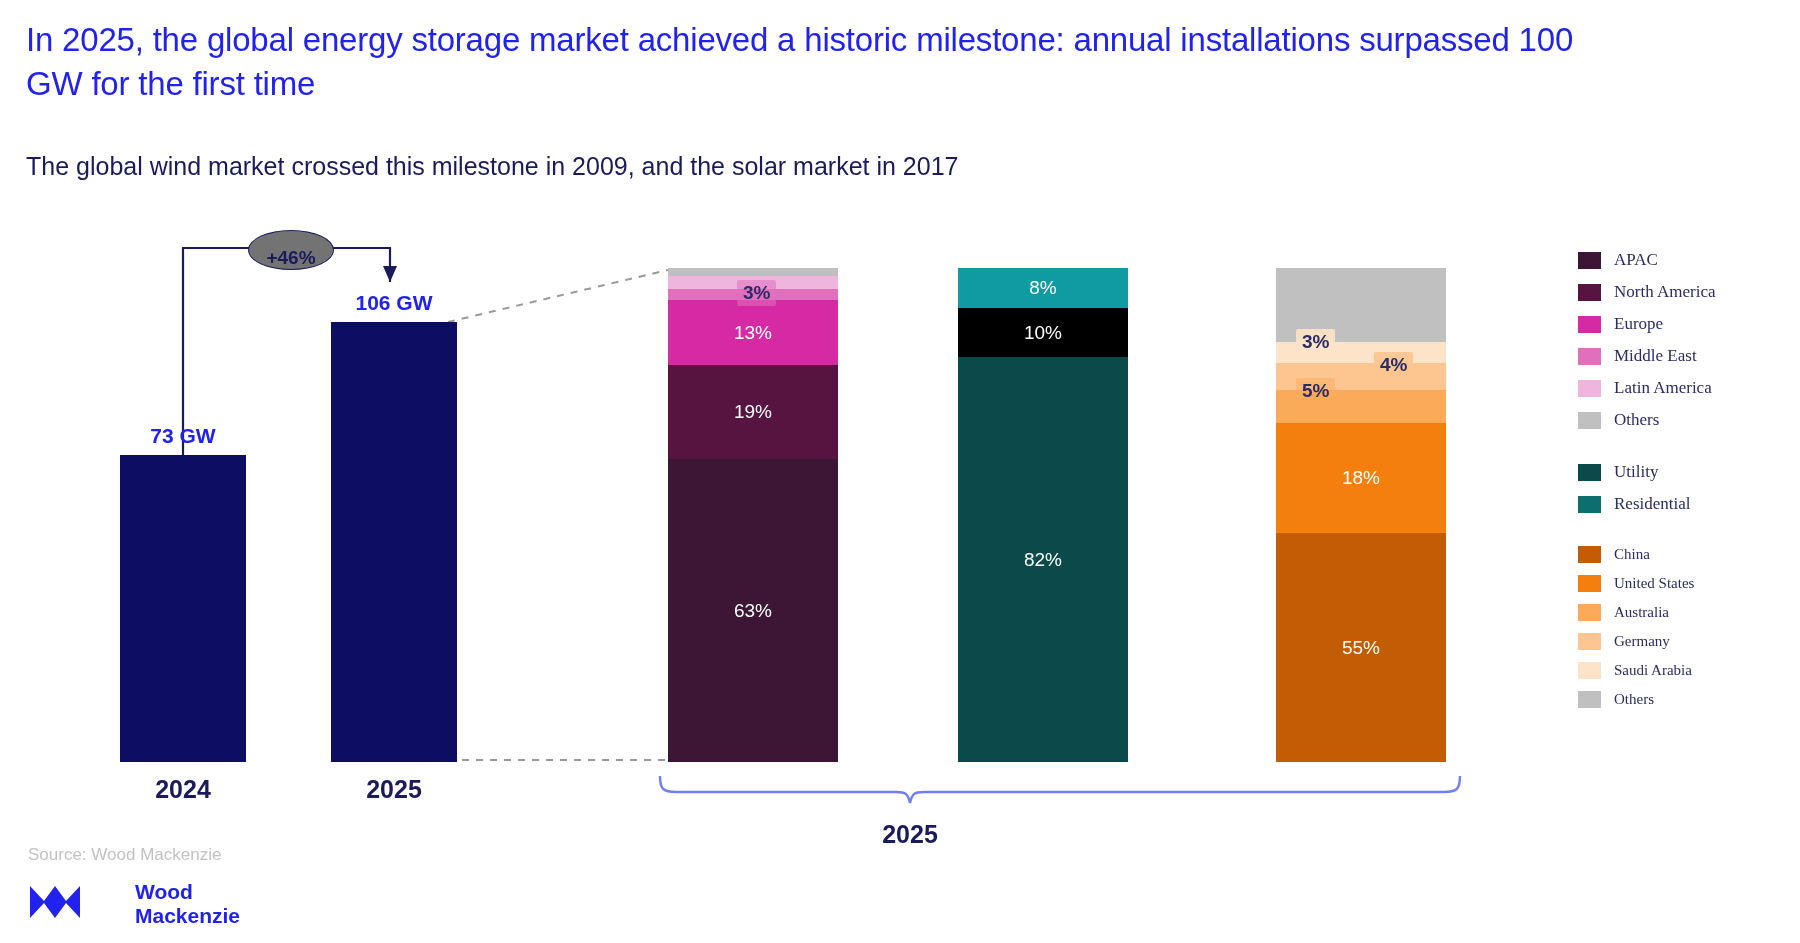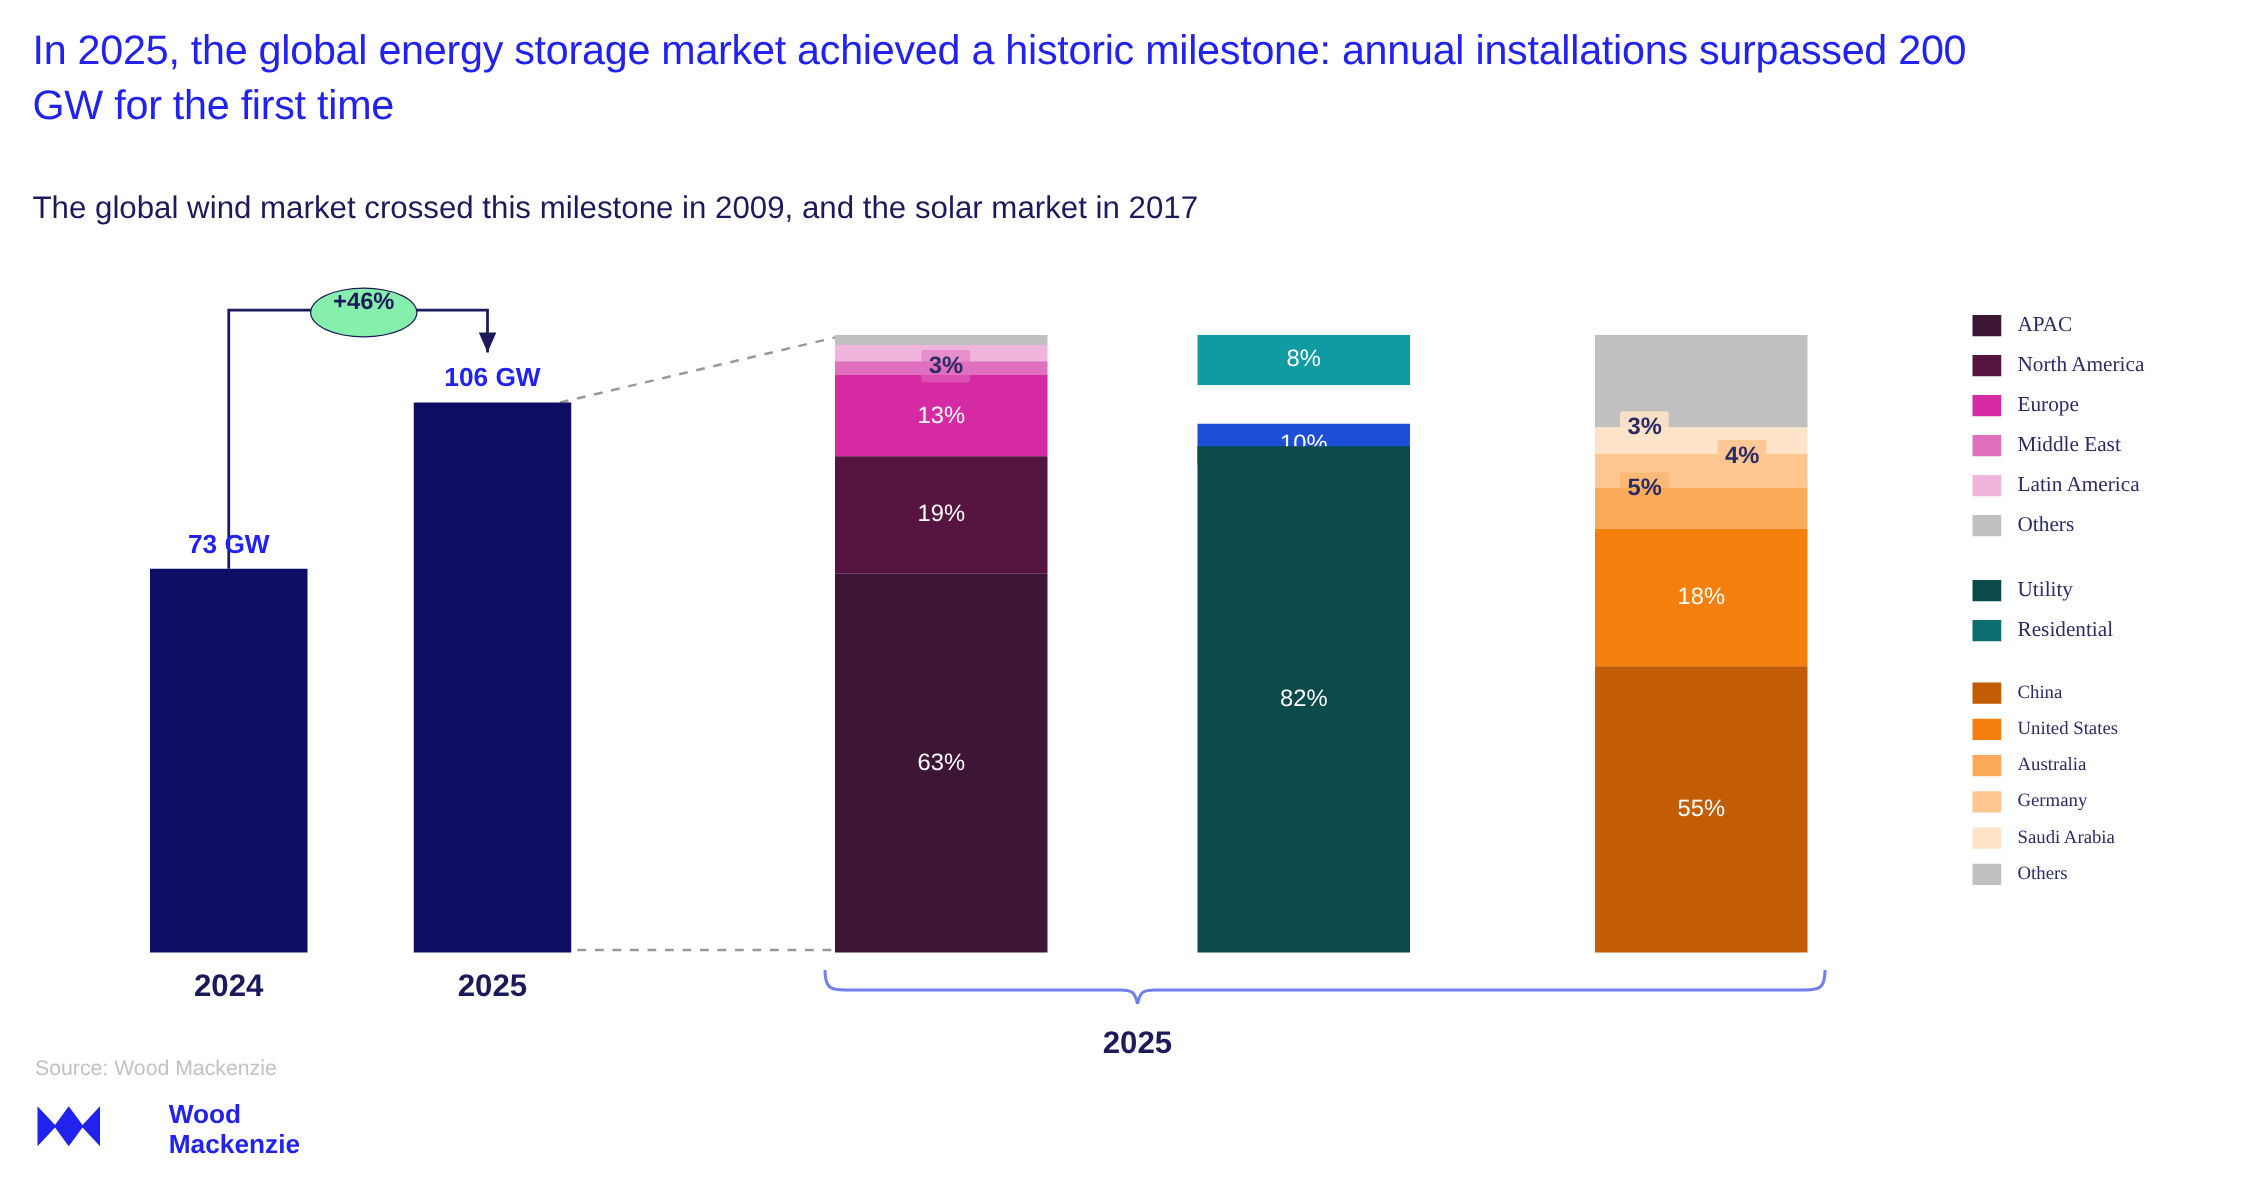--- a/index.html
+++ b/index.html
@@ -98,24 +98,24 @@
 
   
   #growth-pill {
     position: absolute;
     left: 248px;
     top: 230px;
     width: 84px;
     height: 38px;
     border: 1.6px solid #1b1b5c;
     border-radius: 50%;
-    background: #86efac;
+    background: #737373;
     z-index: 5;
     display: flex;
-    align-items: flex-start;
+    align-items: flex-end;
     justify-content: center;
   }
   #growth-pill span {
     font-size: 19px;
     font-weight: 700;
     color: #1b1b5c;
   }
 
   
   #legend {
@@ -165,21 +165,21 @@
   #logo-text {
     font-size: 21px;
     font-weight: 700;
     color: #2222ee;
     line-height: 1.12;
   }
 </style>
 </head>
 <body>
 
-<div id="title">In 2025, the global energy storage market achieved a historic milestone: annual installations surpassed 200 GW for the first time</div>
+<div id="title">In 2025, the global energy storage market achieved a historic milestone: annual installations surpassed 100 GW for the first time</div>
 <div id="subtitle">The global wind market crossed this milestone in 2009, and the solar market in 2017</div>
 
 <div id="plot">
 
   <svg width="1800" height="943" style="position:absolute;left:0;top:0;pointer-events:none;">
 
     <g stroke="#1b1b5c" stroke-width="2.2" fill="none">
       <path d="M 183 455 L 183 248 L 250 248"></path>
       <path d="M 330 248 L 390 248 L 390 282"></path>
     </g>
@@ -223,21 +223,21 @@
     <div class="seg" style="top:191px; height:303px; background:#3d1535;">
       <div class="seg-label">63%</div>
     </div>
   </div>
   <div class="callout-label" style="left:737px; top:280px; background:rgba(224,112,190,0.55);">3%</div>
 
   <div class="bar" style="left:958px; top:268px; width:170px; height:494px;">
     <div class="seg" style="top:0px;   height:40px;  background:#109ba3;">
       <div class="seg-label">8%</div>
     </div>
-    <div class="seg" style="top:40px;  height:33px;  background:#1d4ed8;margin-top:31px;">
+    <div class="seg" style="top:40px;  height:49px;  background:#000000;">
       <div class="seg-label">10%</div>
     </div>
     <div class="seg" style="top:89px;  height:405px; background:#0b4a4a;">
       <div class="seg-label">82%</div>
     </div>
   </div>
 
   <div class="bar" style="left:1276px; top:268px; width:170px; height:494px;">
     <div class="seg" style="top:0px;   height:74px;  background:#c0c0c0;"></div>
     <div class="seg" style="top:74px;  height:21px;  background:#fde3c8;"></div>

